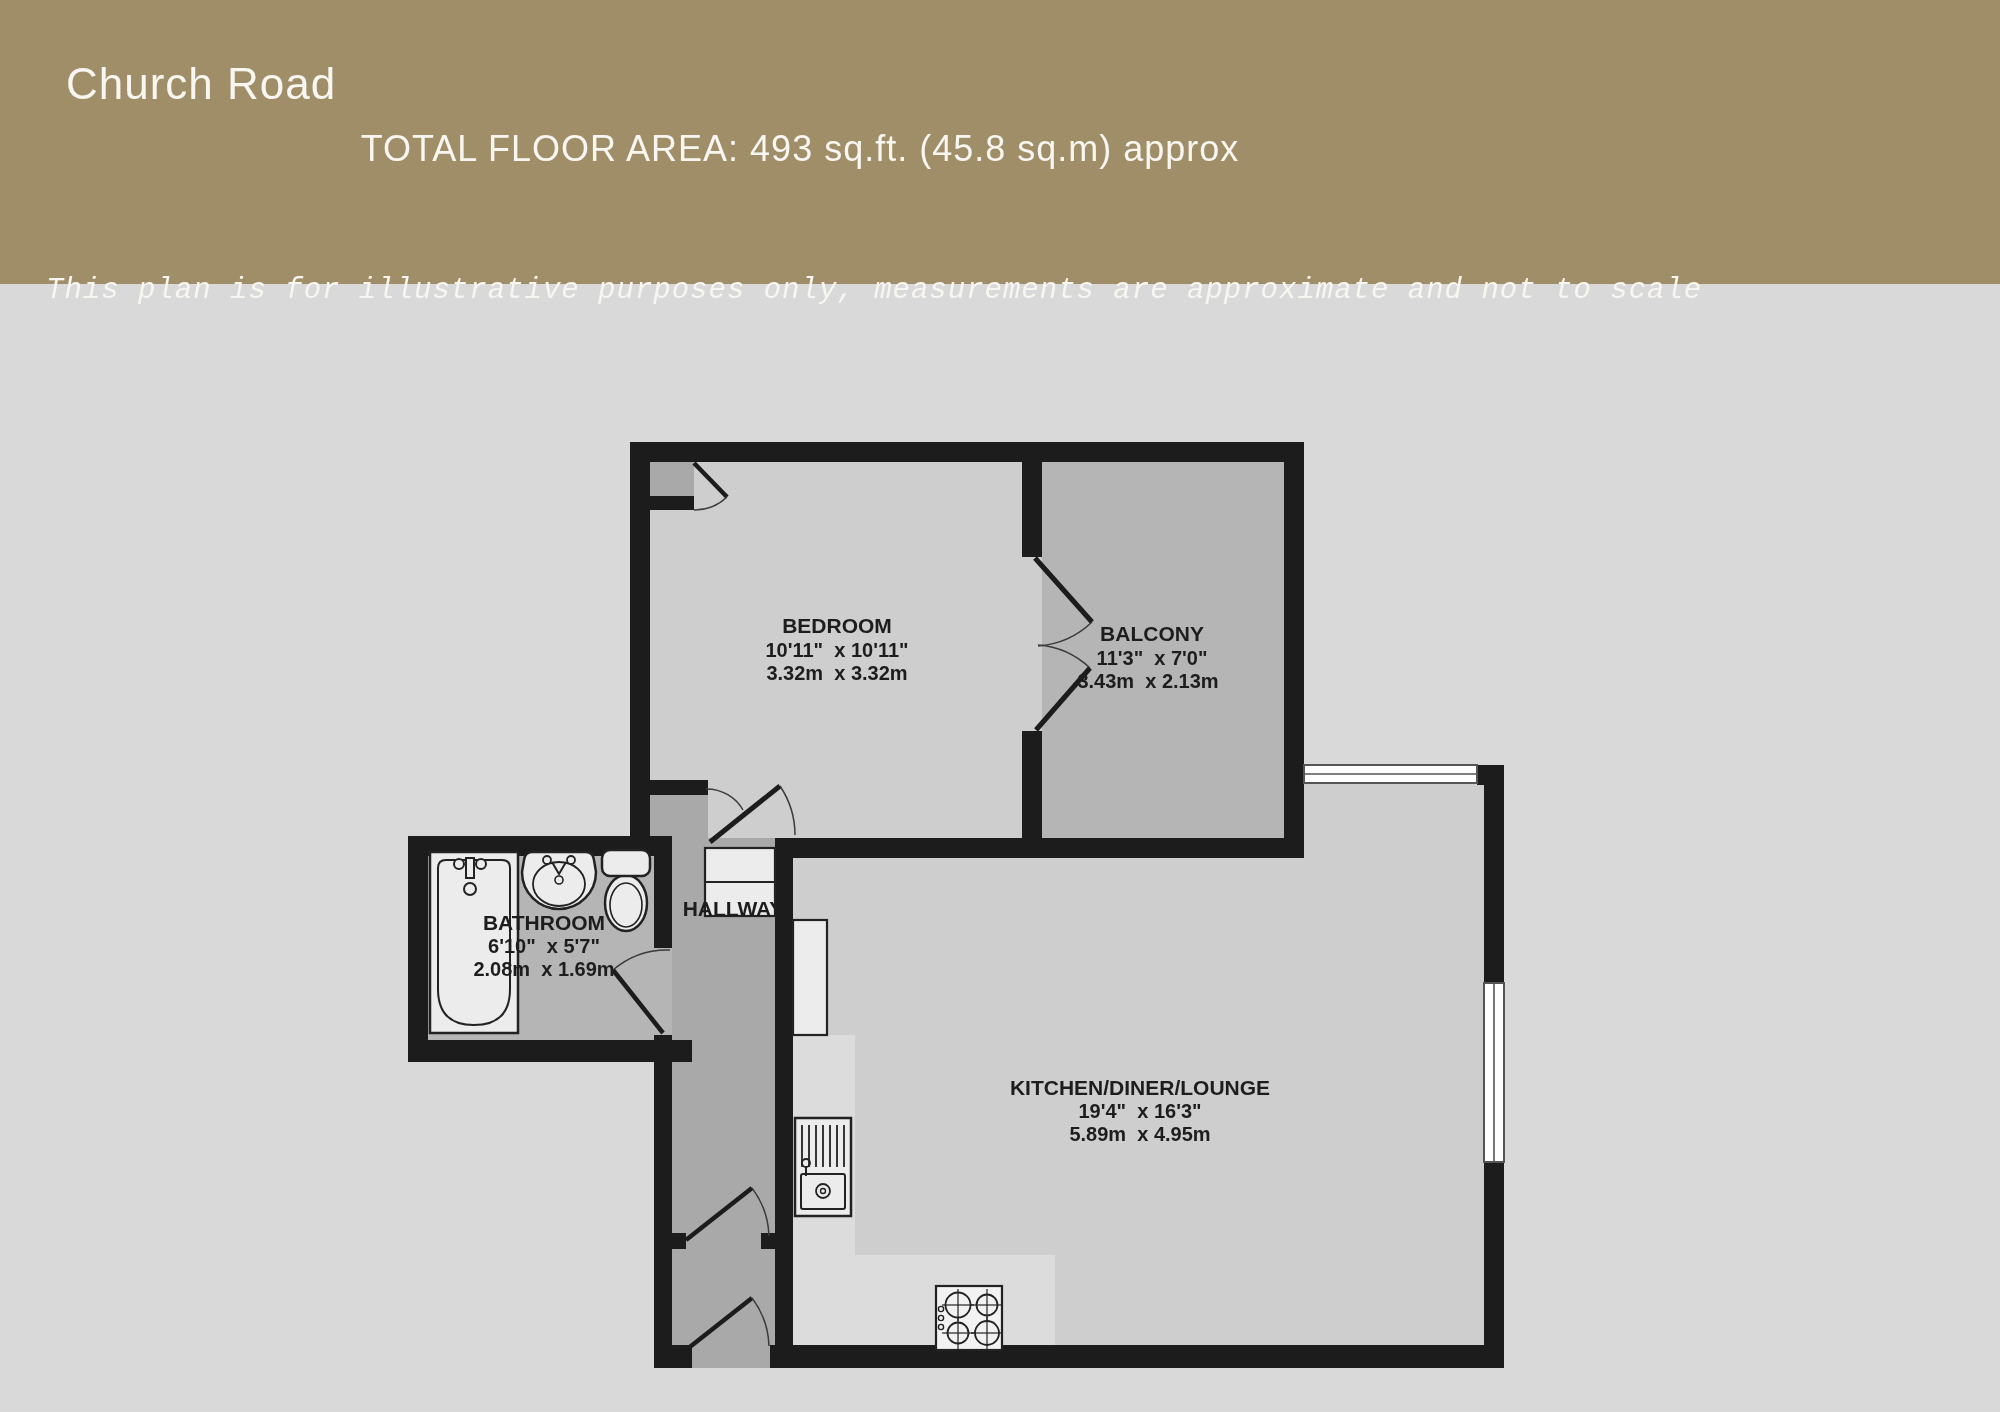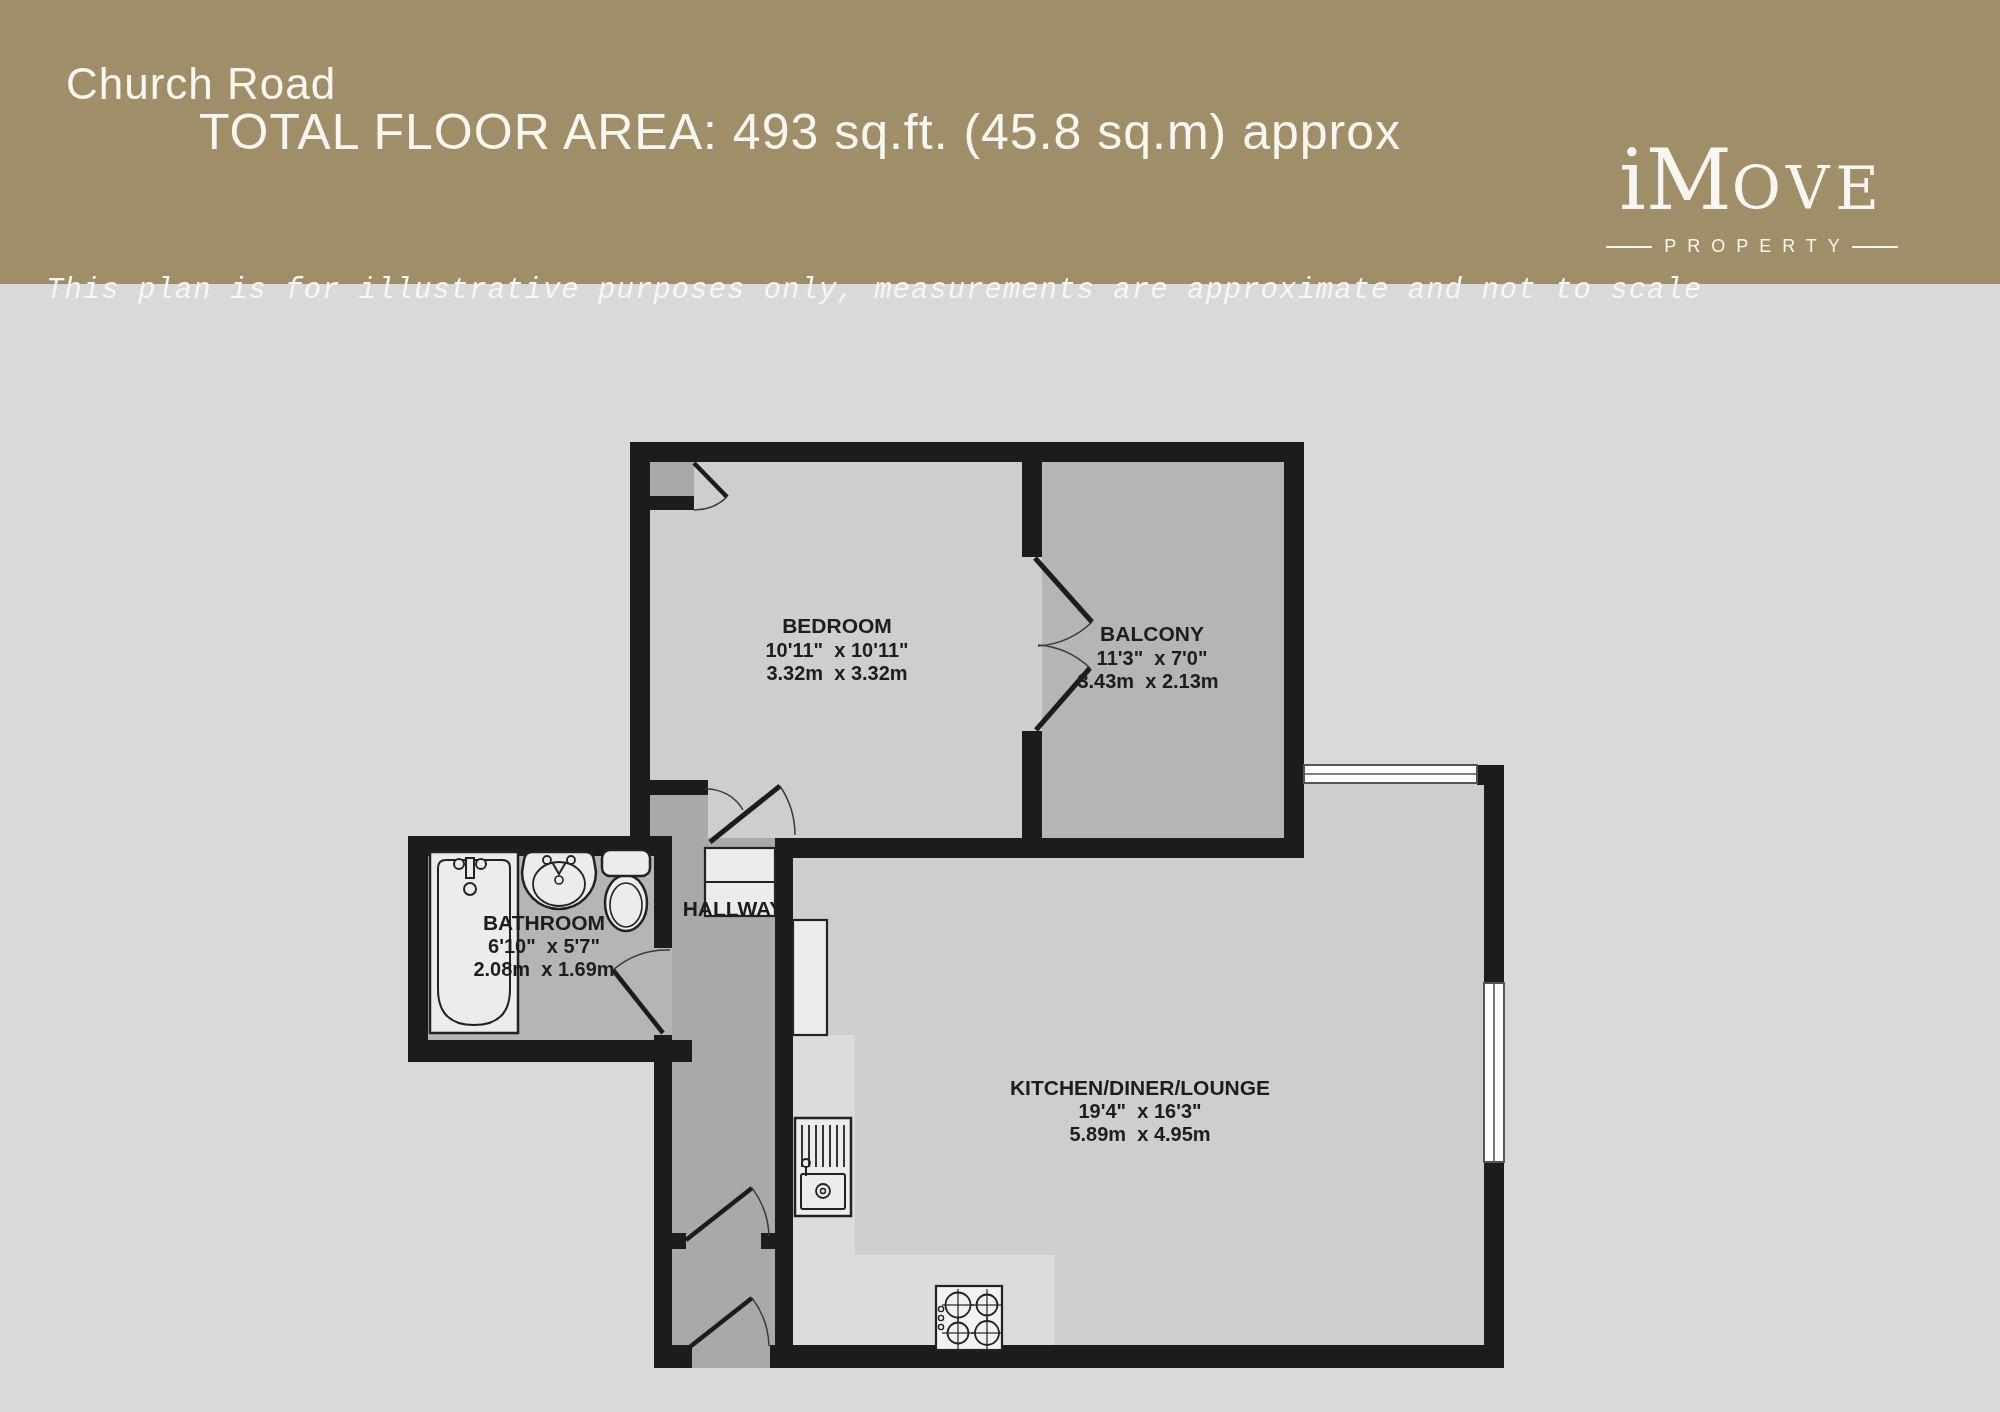--- a/index.html
+++ b/index.html
@@ -15,21 +15,21 @@
   }
   .address{
     position:absolute;left:66px;top:54px;
     font-size:44px;line-height:60px;letter-spacing:1px;font-weight:400;
   }
   .center-block{
     position:absolute;left:800px;top:94px;transform:translateX(-50%);
     text-align:center;white-space:nowrap;line-height:1.15;
   }
   .floor-title{font-size:38px;letter-spacing:2px;}
-  .floor-area{font-size:50px;letter-spacing:1px;margin-top:10px;}
+  .floor-area{font-size:36px;letter-spacing:1px;margin-top:34px;}
   .disclaimer{
     position:absolute;left:46px;top:274px;
     font-family:Liberation Mono, monospace;font-style:italic;
     font-size:29px;letter-spacing:1px;
   }
   .logo{position:absolute;left:1602px;top:138px;width:300px;text-align:center;}
   .brand{font-family:"DejaVu Serif", serif;line-height:1;white-space:nowrap;}
   .b-i{font-size:84px;}
   .b-m{font-size:84px;}
   .b-ove{font-size:60px;letter-spacing:6px;}
@@ -54,28 +54,20 @@
 <body>
 
 <div class="header">
   <div class="address">
     <div>Church Road</div>
   </div>
   <div class="center-block">
     <div class="floor-area">TOTAL FLOOR AREA: 493 sq.ft. (45.8 sq.m) approx</div>
   </div>
   <div class="disclaimer">This plan is for illustrative purposes only, measurements are approximate and not to scale</div>
-  <div class="logo">
-    <div class="brand"><span class="b-i">i</span><span class="b-m">M</span><span class="b-ove">OVE</span></div>
-    <div class="tagline">
-      <span class="rule"></span>
-      <span class="tag-text">PROPERTY</span>
-      <span class="rule"></span>
-    </div>
-  </div>
 </div>
 
 <svg class="plan" width="2000" height="1020" viewBox="0 392 2000 1020" xmlns="http://www.w3.org/2000/svg">
 
   <g>
     <rect x="650" y="462" width="372" height="320" fill="#cecece"></rect>
     <rect x="708" y="782" width="314" height="58" fill="#cecece"></rect>
     <rect x="650" y="462" width="44" height="34" fill="#a9a9a9"></rect>
     <rect x="1042" y="462" width="242" height="378" fill="#b5b5b5"></rect>
     <rect x="1022" y="557" width="20" height="174" fill="#cecece"></rect>

